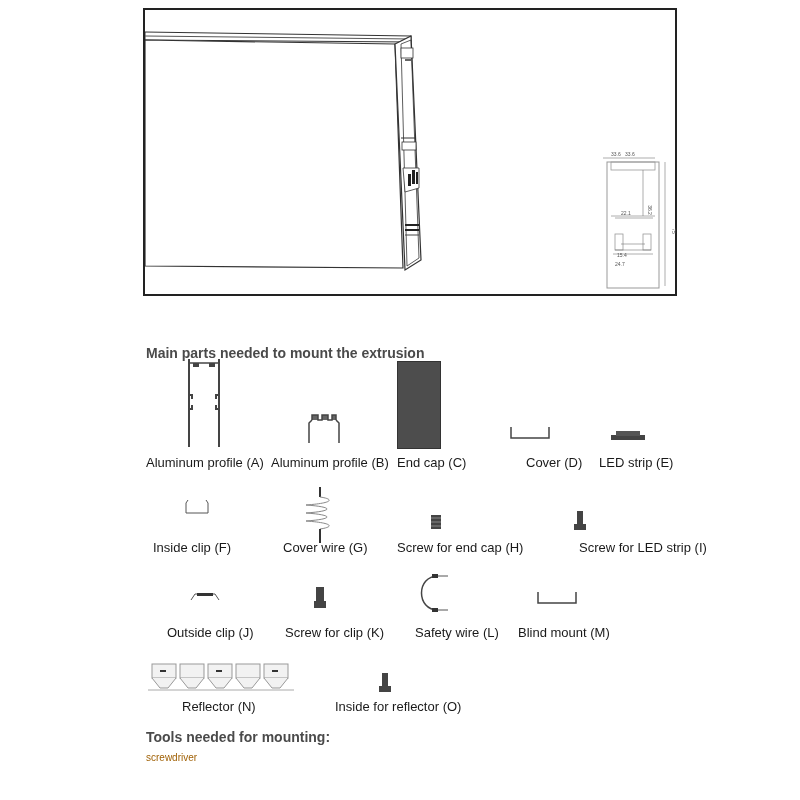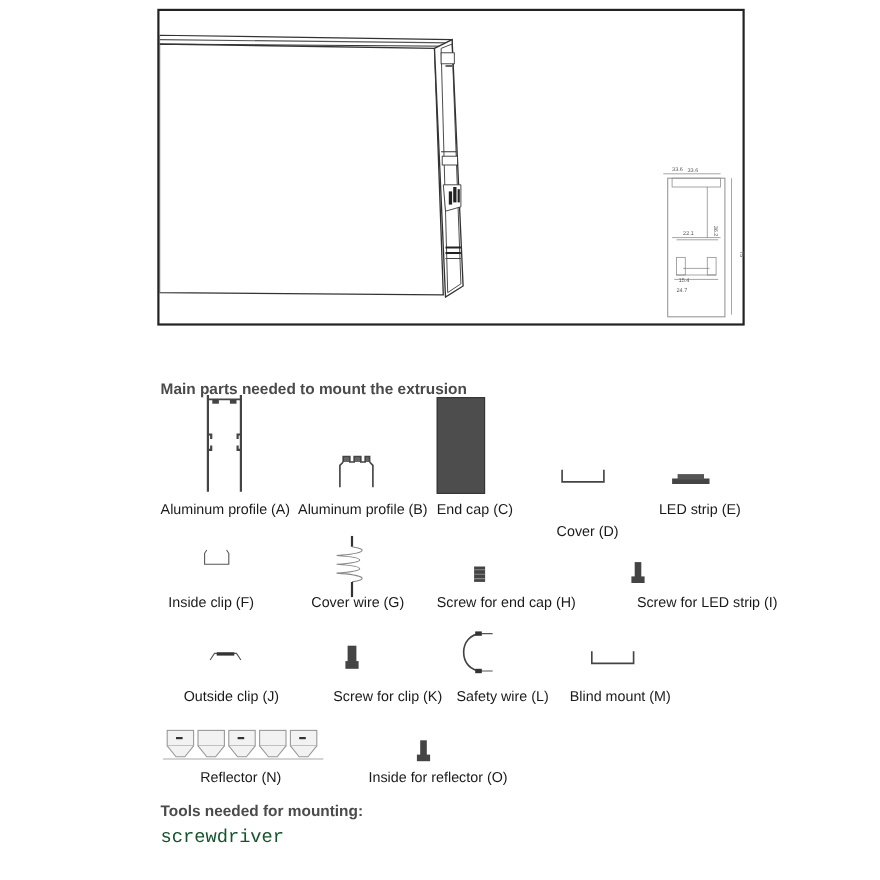--- a/index.html
+++ b/index.html
@@ -2,21 +2,21 @@
 <html><head>
 <meta charset="utf-8">
 <style>
   html, body { margin:0; padding:0; background:#ffffff; }
   body { width:800px; height:800px; position:relative; overflow:hidden; font-family:"Liberation Sans", sans-serif; color:#1a1a1a; }
   .frame { position:absolute; left:143px; top:8px; width:534px; height:288px; border:2px solid #222; box-sizing:border-box; background:#fff; }
   .frame svg { position:absolute; left:0; top:0; }
   .heading { position:absolute; font-weight:bold; font-size:14px; color:#4a4a4a; white-space:nowrap;margin-top:12px; }
   .label { position:absolute; font-size:13px; color:#1a1a1a; white-space:nowrap; }
   .part { position:absolute; }
-  .plain { position:absolute; font-size:17px; color:#14532d;font-family:Liberation Mono, monospace; }
+  .plain { position:absolute; font-size:10px; color:#a16207; }
 </style>
 </head>
 <body>
 
 <div class="frame">
   <svg width="530" height="284" viewBox="0 0 530 284">
 
     <polygon points="0,22 266,26 266,32 0,30" fill="#fff" stroke="#333" stroke-width="1"></polygon>
     <line x1="0" y1="26" x2="266" y2="29" stroke="#555" stroke-width="1"></line>
 
@@ -86,21 +86,21 @@
   <path d="M3 2 V13 H41 V2" stroke="#444" stroke-width="1.5" fill="none"></path>
 </svg>
 <svg class="part" style="left:610px;top:430px;" width="40" height="12">
   <rect x="1" y="5" width="34" height="5" fill="#444"></rect>
   <rect x="6" y="1" width="24" height="5" fill="#555"></rect>
 </svg>
 
 <span class="label" style="left:146px;top:455px;">Aluminum profile (A)</span>
 <span class="label" style="left:271px;top:455px;">Aluminum profile (B)</span>
 <span class="label" style="left:397px;top:455px;">End cap (C)</span>
-<span class="label" style="left:506px;top:455px;margin-top:20px;">Cover (D)</span>
+<span class="label" style="left:526px;top:455px;">Cover (D)</span>
 <span class="label" style="left:599px;top:455px;">LED  strip (E)</span>
 
 <svg class="part" style="left:184px;top:497px;" width="28" height="20">
   <path d="M4 3 l-2 3 V16 H24 V6 l-2 -3" stroke="#555" stroke-width="1" fill="none"></path>
 </svg>
 <svg class="part" style="left:300px;top:487px;" width="40" height="56">
   <line x1="20" y1="0" x2="20" y2="10" stroke="#333" stroke-width="2"></line>
   <path d="M20 10 C34 12, 34 16, 6 18 C34 20, 34 24, 6 26 C34 28, 34 32, 6 34 C34 36, 34 40, 20 42" stroke="#888" stroke-width="1" fill="none"></path>
   <line x1="20" y1="42" x2="20" y2="56" stroke="#333" stroke-width="2"></line>
 </svg>
@@ -133,21 +133,21 @@
   <rect x="20" y="1" width="6" height="4" fill="#333"></rect>
   <rect x="20" y="35" width="6" height="4" fill="#333"></rect>
   <line x1="26" y1="3" x2="36" y2="3" stroke="#555" stroke-width="1"></line>
   <line x1="26" y1="37" x2="36" y2="37" stroke="#555" stroke-width="1"></line>
 </svg>
 <svg class="part" style="left:534px;top:590px;" width="46" height="16">
   <path d="M4 2 V13 H42 V2" stroke="#444" stroke-width="1.5" fill="none"></path>
 </svg>
 
 <span class="label" style="left:167px;top:625px;">Outside clip (J)</span>
-<span class="label" style="left:303px;top:625px;">Screw for clip (K)</span>
+<span class="label" style="left:285px;top:625px;">Screw for clip (K)</span>
 <span class="label" style="left:415px;top:625px;text-align:center;">Safety wire (L)</span>
 <span class="label" style="left:518px;top:625px;">Blind mount (M)</span>
 
 <svg class="part" style="left:148px;top:660px;" width="148" height="32">
   <g stroke="#999" stroke-width="1" fill="#f2f2f2">
     <rect x="4" y="4" width="24" height="14"></rect>
     <rect x="32" y="4" width="24" height="14"></rect>
     <rect x="60" y="4" width="24" height="14"></rect>
     <rect x="88" y="4" width="24" height="14"></rect>
     <rect x="116" y="4" width="24" height="14"></rect>

